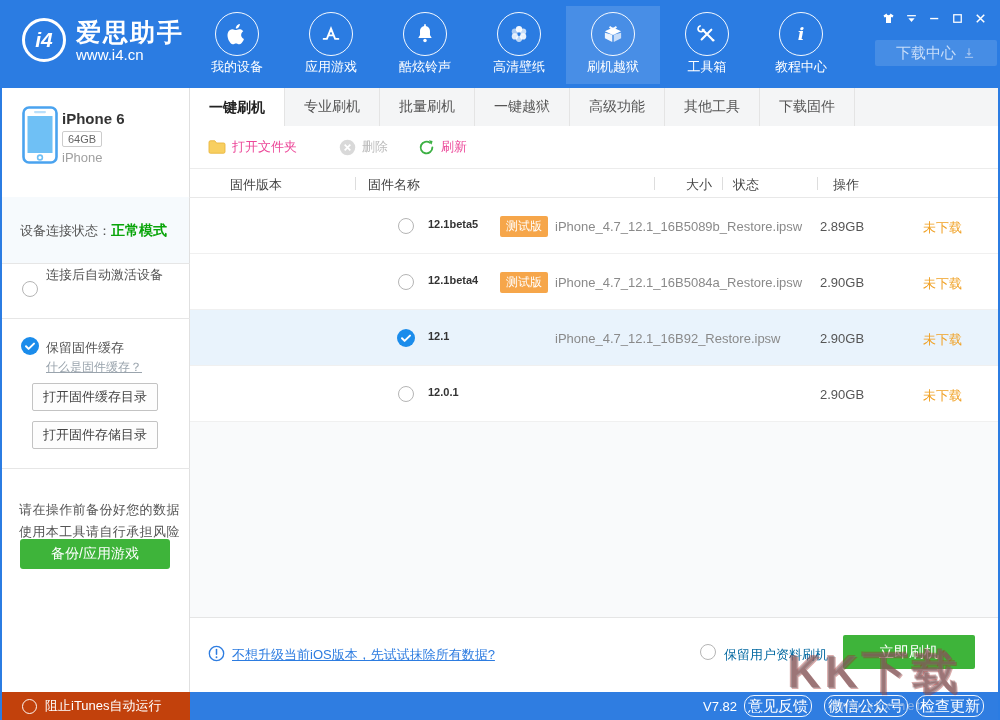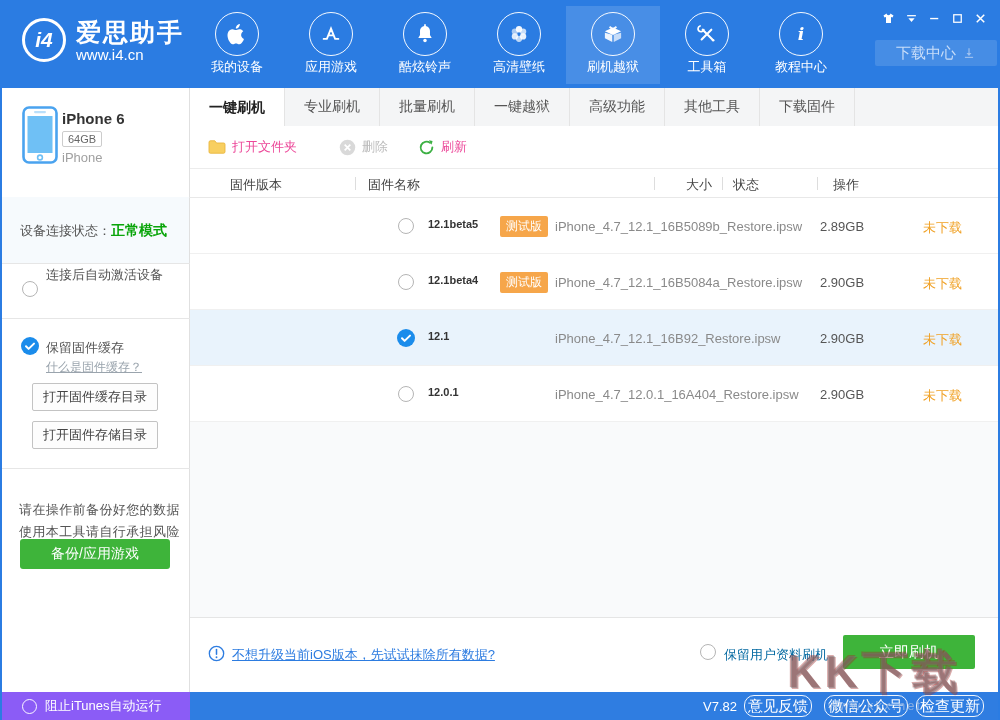--- a/index.html
+++ b/index.html
@@ -91,21 +91,21 @@
   #flash-bar { left:190px; top:617px; width:810px; height:75px; background:#fff; border-top:1px solid #e5e5e5; }
   #tip-icon { position:absolute; left:18px; top:27px; }
   #tip-link { position:absolute; left:42px; top:28px; font-size:13px; color:#2d7ce0; text-decoration:underline; cursor:pointer; }
   #keep-user-radio { position:absolute; left:510px; top:26px; }
   #keep-user-label { position:absolute; left:534px; top:28px; font-size:13px; color:#0369a1; }
   #flash-btn { position:absolute; left:653px; top:17px; width:132px; height:34px; background:#3eb43a; border-radius:2px;
     color:#fff; font-size:15px; display:flex; align-items:center; justify-content:center; cursor:pointer; }
 
   
   #statusbar { left:0; top:692px; width:1000px; height:28px; background:#2f7de1; }
-  #status-left { position:absolute; left:0; top:0; width:190px; height:28px; background:#8b5cf6;
+  #status-left { position:absolute; left:0; top:0; width:190px; height:28px; background:#c2410c;
     display:flex; align-items:center; }
   #itunes-radio { width:15px; height:15px; border:1px solid rgba(255,255,255,.95); border-radius:50%;
     margin-left:22px; cursor:pointer; }
   #itunes-label { color:#fff; font-size:13px; margin-left:8px; }
   #app-version { position:absolute; left:703px; top:7px; color:#fff; font-size:13px; }
   .sb-btn { position:absolute; top:3px; height:22px; border:1px solid rgba(255,255,255,.92); border-radius:10px;
     color:#fff; font-size:15px; display:flex; align-items:center; justify-content:center; cursor:pointer; }
   #sb-btn-0 { left:744px; width:68px; } #sb-btn-1 { left:824px; width:84px; } #sb-btn-2 { left:916px; width:68px; }
 
   
@@ -338,21 +338,20 @@
     </svg>
   <div class="ver">12.1</div>
   <div class="fname">iPhone_4.7_12.1_16B92_Restore.ipsw</div>
   <div class="fsize">2.90GB</div>
   <div class="fstatus">未下载</div>
 
 </div>
 <div class="row abs" style="top:366px">
   <div class="radio"></div>
   <div class="ver">12.0.1</div>
-  <div class="fname">iPhone_4.7_12.0.1_16A404_Restore.ipsw</div>
   <div class="fsize">2.90GB</div>
   <div class="fstatus">未下载</div>
 
 </div>
 
 <div id="empty-area" class="abs"></div>
 
 <div id="flash-bar" class="abs">
   <svg id="tip-icon" width="17" height="17" viewBox="0 0 18 18" fill="none">
     <circle cx="9" cy="9" r="7.6" stroke="#2d7ce0" stroke-width="1.4"></circle>

